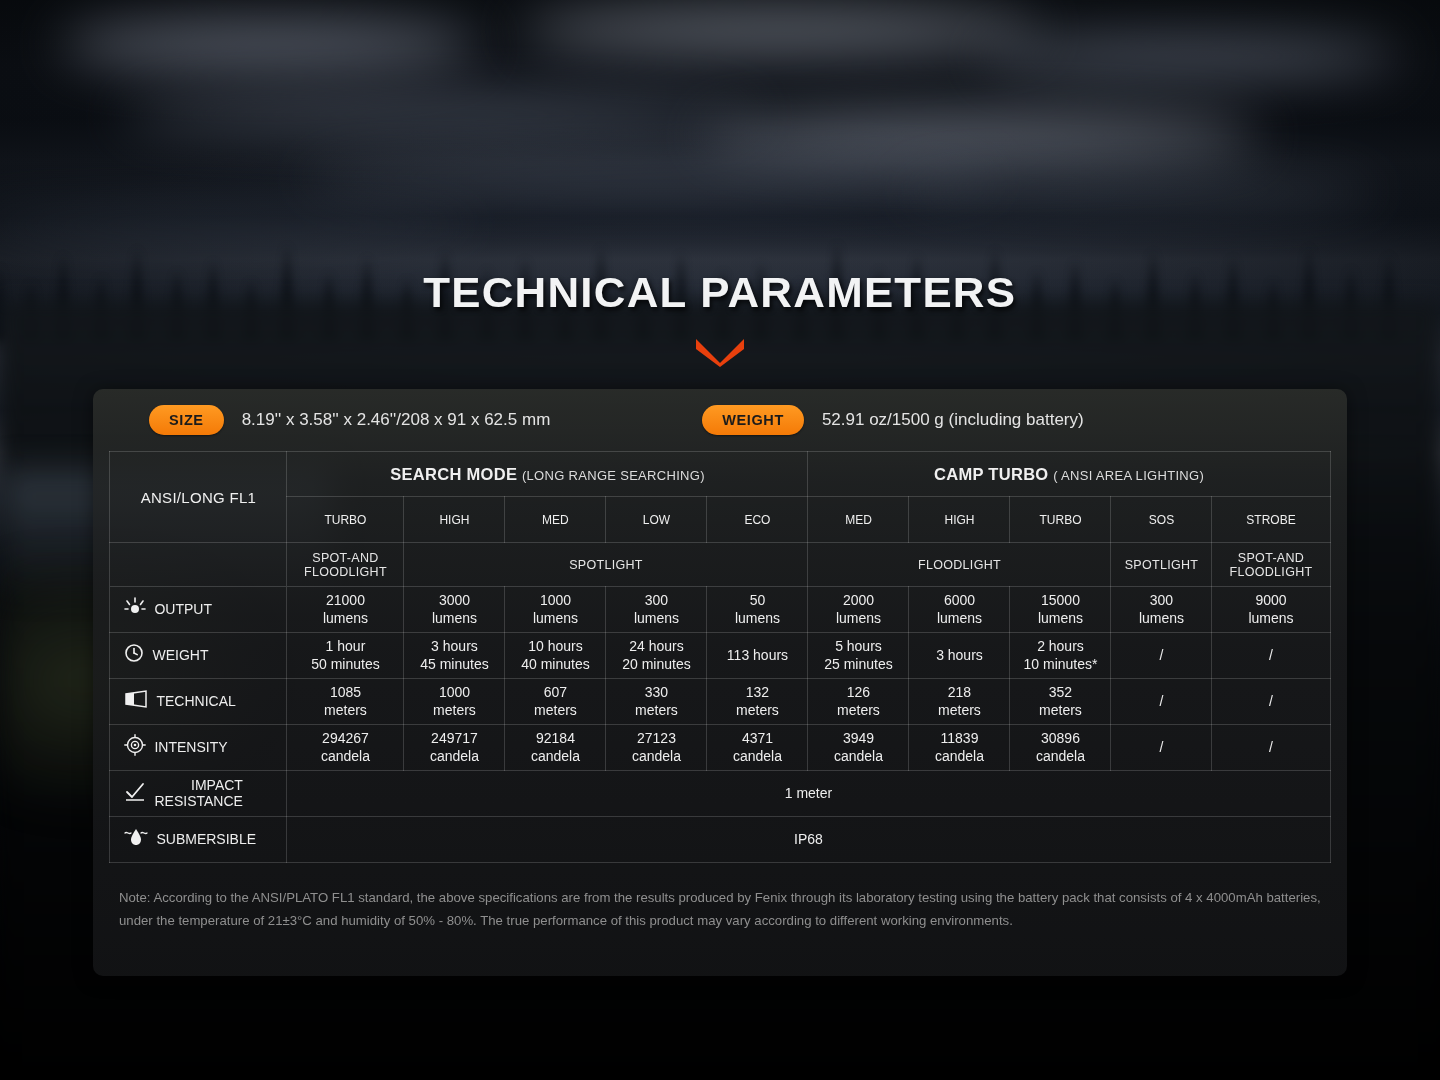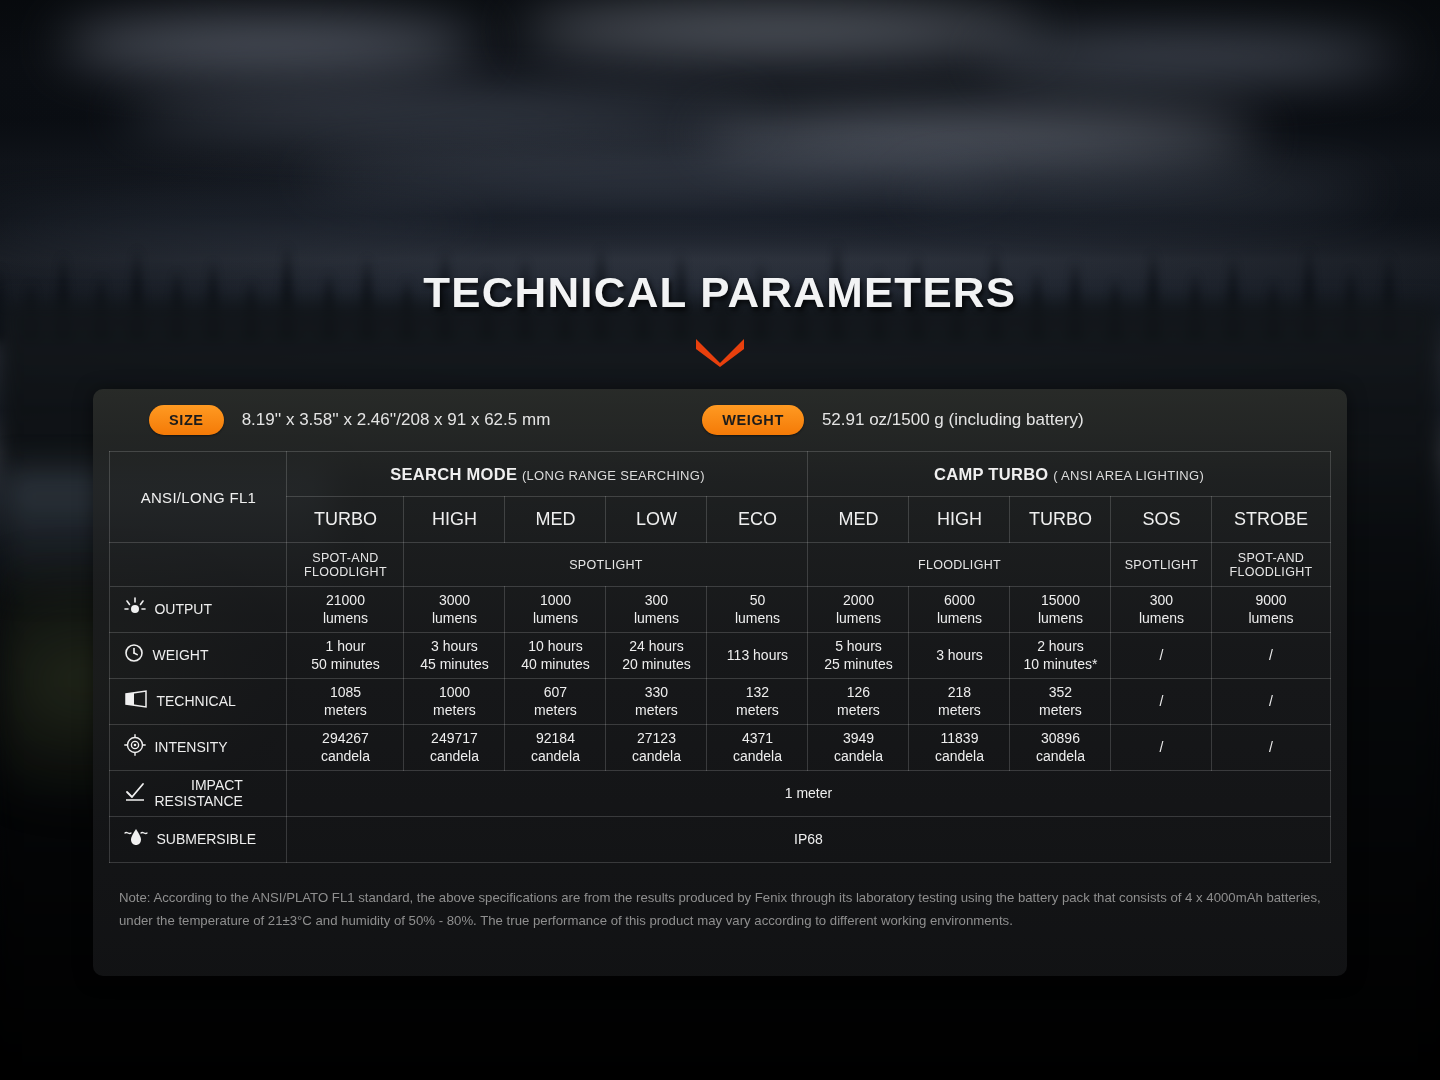--- a/index.html
+++ b/index.html
@@ -167,21 +167,21 @@
     padding: 0;
   }
   .modehead {
     height: 45px;
     font-size: 16px;
     letter-spacing: .3px;
     color: #f0f0f0;
   }
   .modehead b { font-weight: bold; font-size: 16.5px; }
   .modehead .sub { font-size: 13px; color: #dcdcdc; }
-  .lvlrow td { height: 46px; font-size: 18px; color: #efefef; }
+  .lvlrow td { height: 46px; font-size: 12px; color: #efefef; }
   .beamrow td { height: 44px; font-size: 12.5px; letter-spacing: .3px; color: #e6e6e6; }
   .datarow td { height: 46px; font-size: 14px; line-height: 1.22; color: #eeeeee; }
   .rowlabel {
     text-align: left !important;
     padding-left: 14px !important;
     font-size: 15px;
     color: #f0f0f0;
     white-space: nowrap;
   }
   .rowlabel .ic { display: inline-block; vertical-align: middle; margin-right: 8px; }

